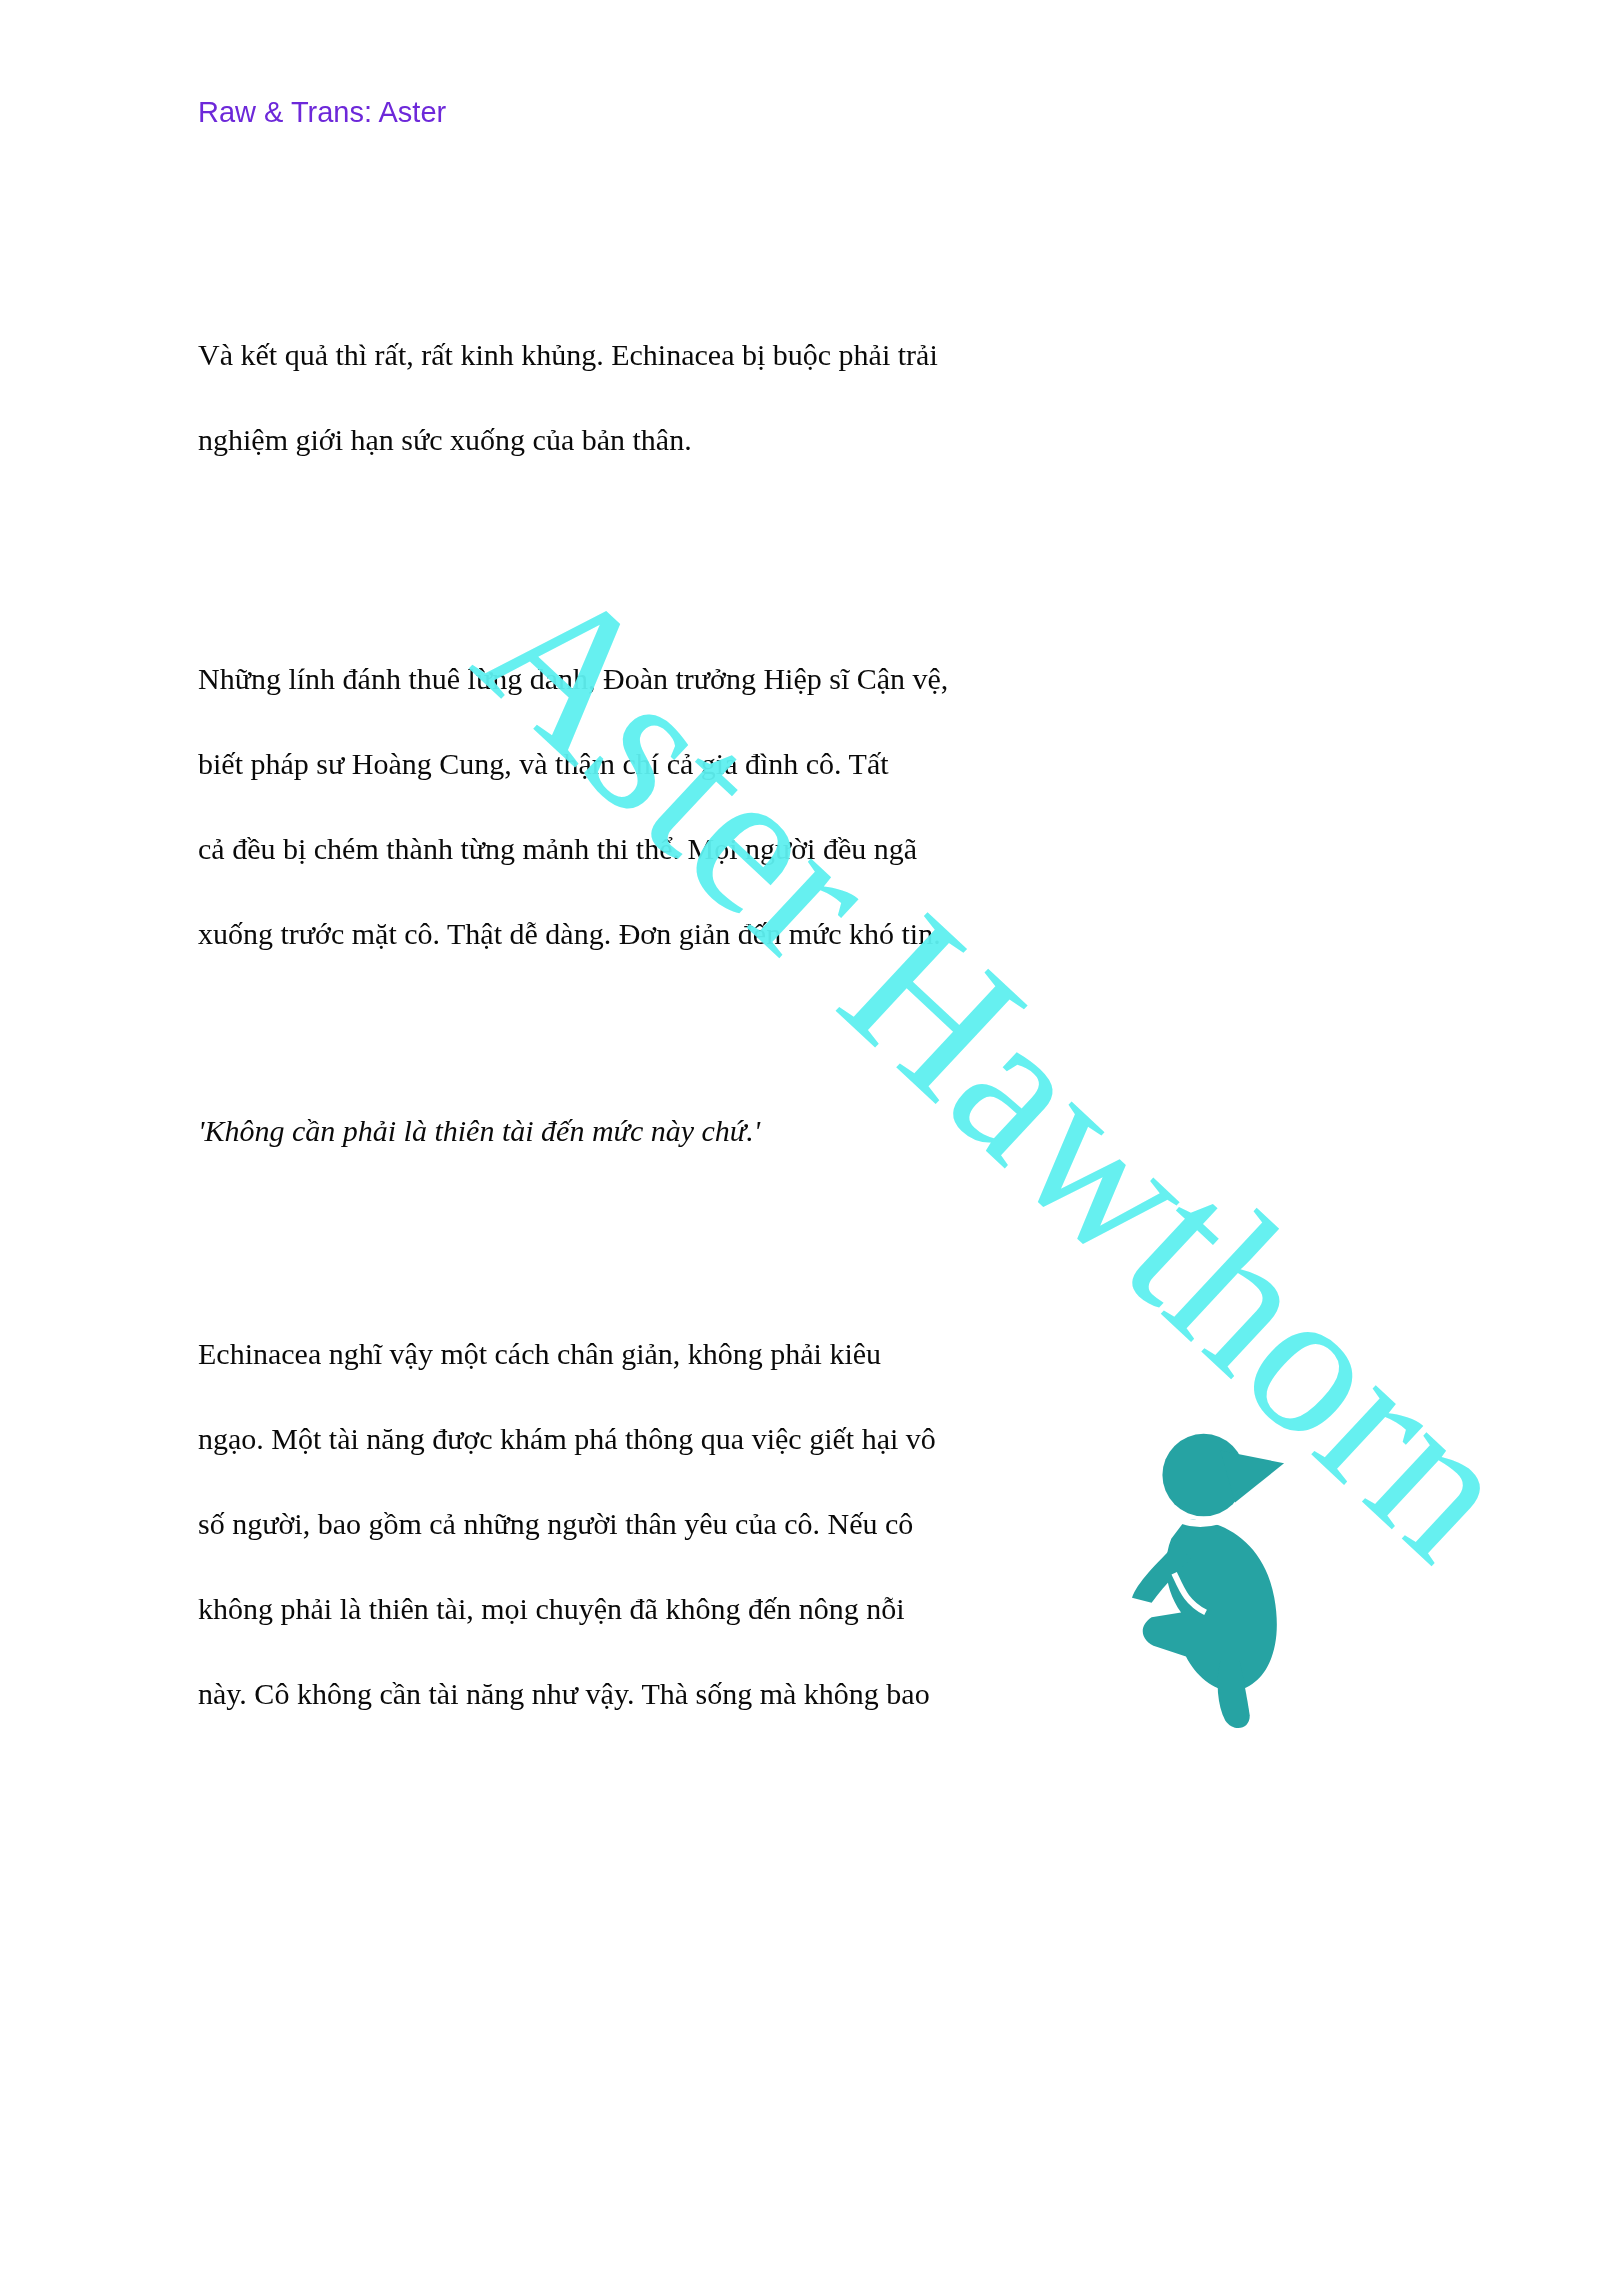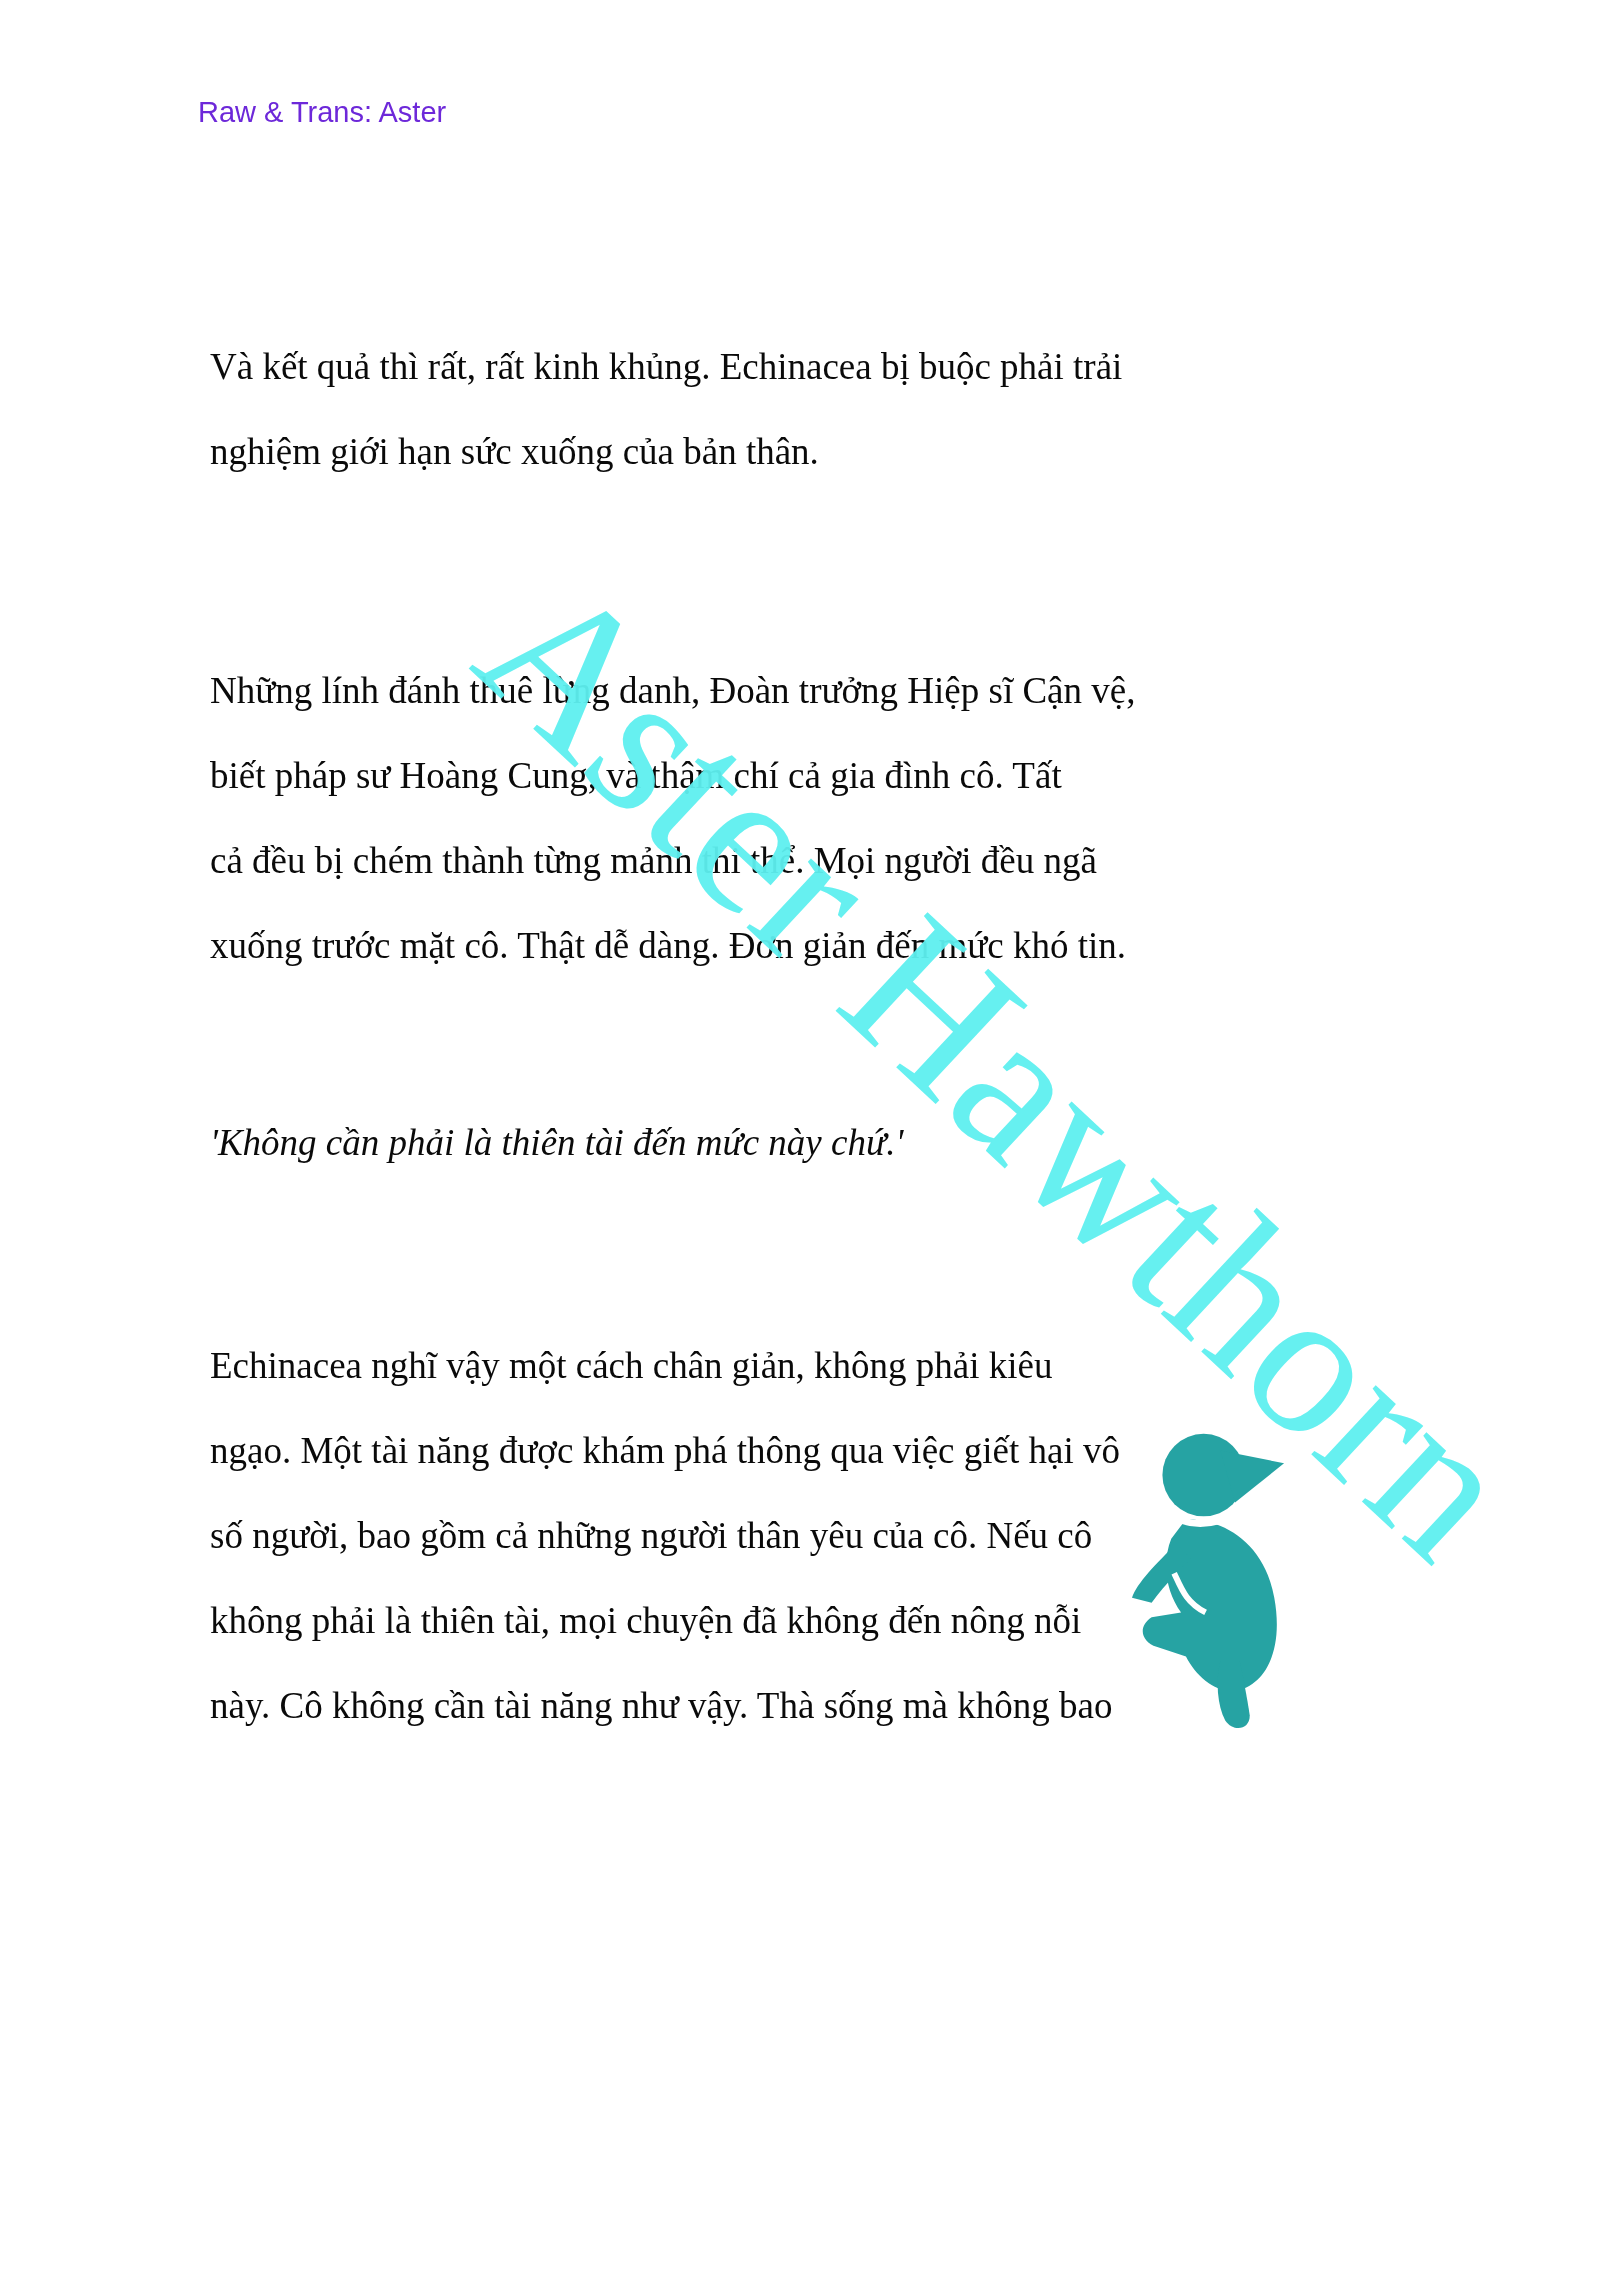--- a/index.html
+++ b/index.html
@@ -6,22 +6,22 @@
   body {
     width:1621px; height:2293px; background:#ffffff; position:relative; overflow:hidden;
   }
   .page { position:absolute; inset:0; }
   .header {
     position:absolute; left:198px; top:96px;
     font-family:"Liberation Sans", sans-serif; font-size:29px; color:#6d28d9;
   }
   .para {
     position:absolute; left:198px; width:1274px;
-    font-family:"Liberation Serif", serif; font-size:37px; line-height:85px; color:#0a0a0a;
-    margin:12px;
+    font-family:"Liberation Serif", serif; font-size:30px; line-height:85px; color:#0a0a0a;
+    margin:0;
   }
   .para .line { display:block; white-space:nowrap; }
   .italic { font-style:italic; }
   .watermark {
     position:absolute; left:157px; top:1000px;
     font-family:"Liberation Serif", serif; font-size:206px; line-height:1;
     color:#5ef0f0; opacity:0.95; white-space:nowrap;
     transform-origin:0 0; transform:rotate(43deg) translate(0,-627px);
     pointer-events:none;
   }

